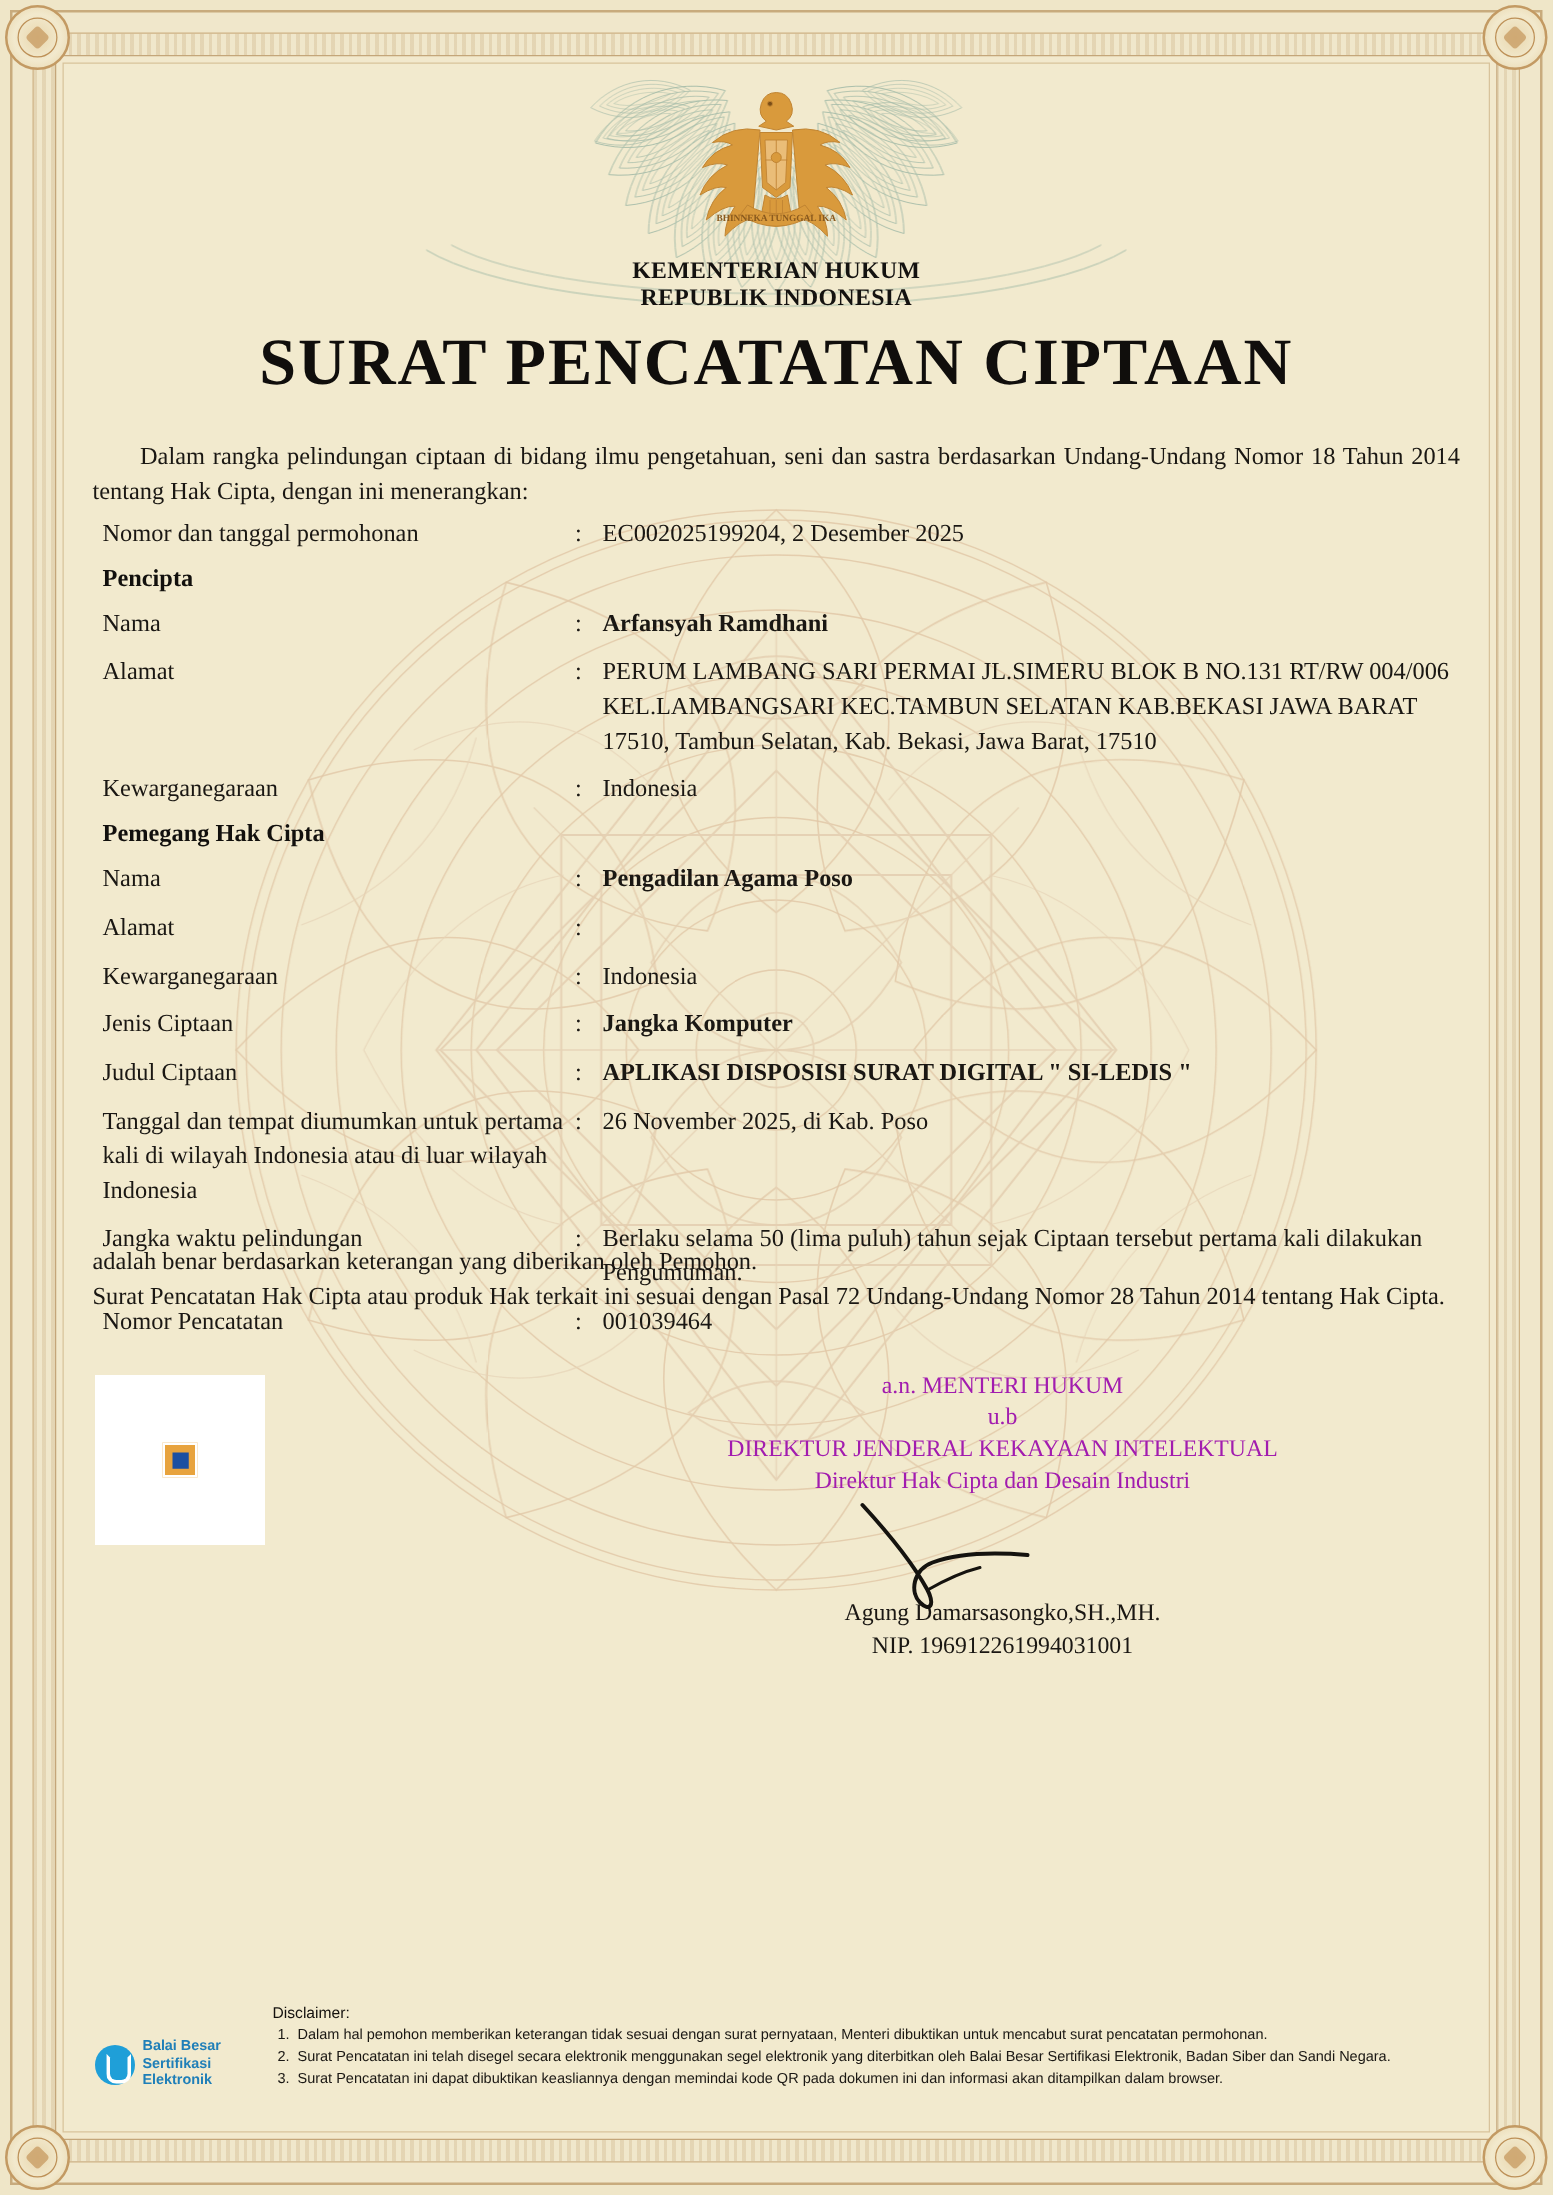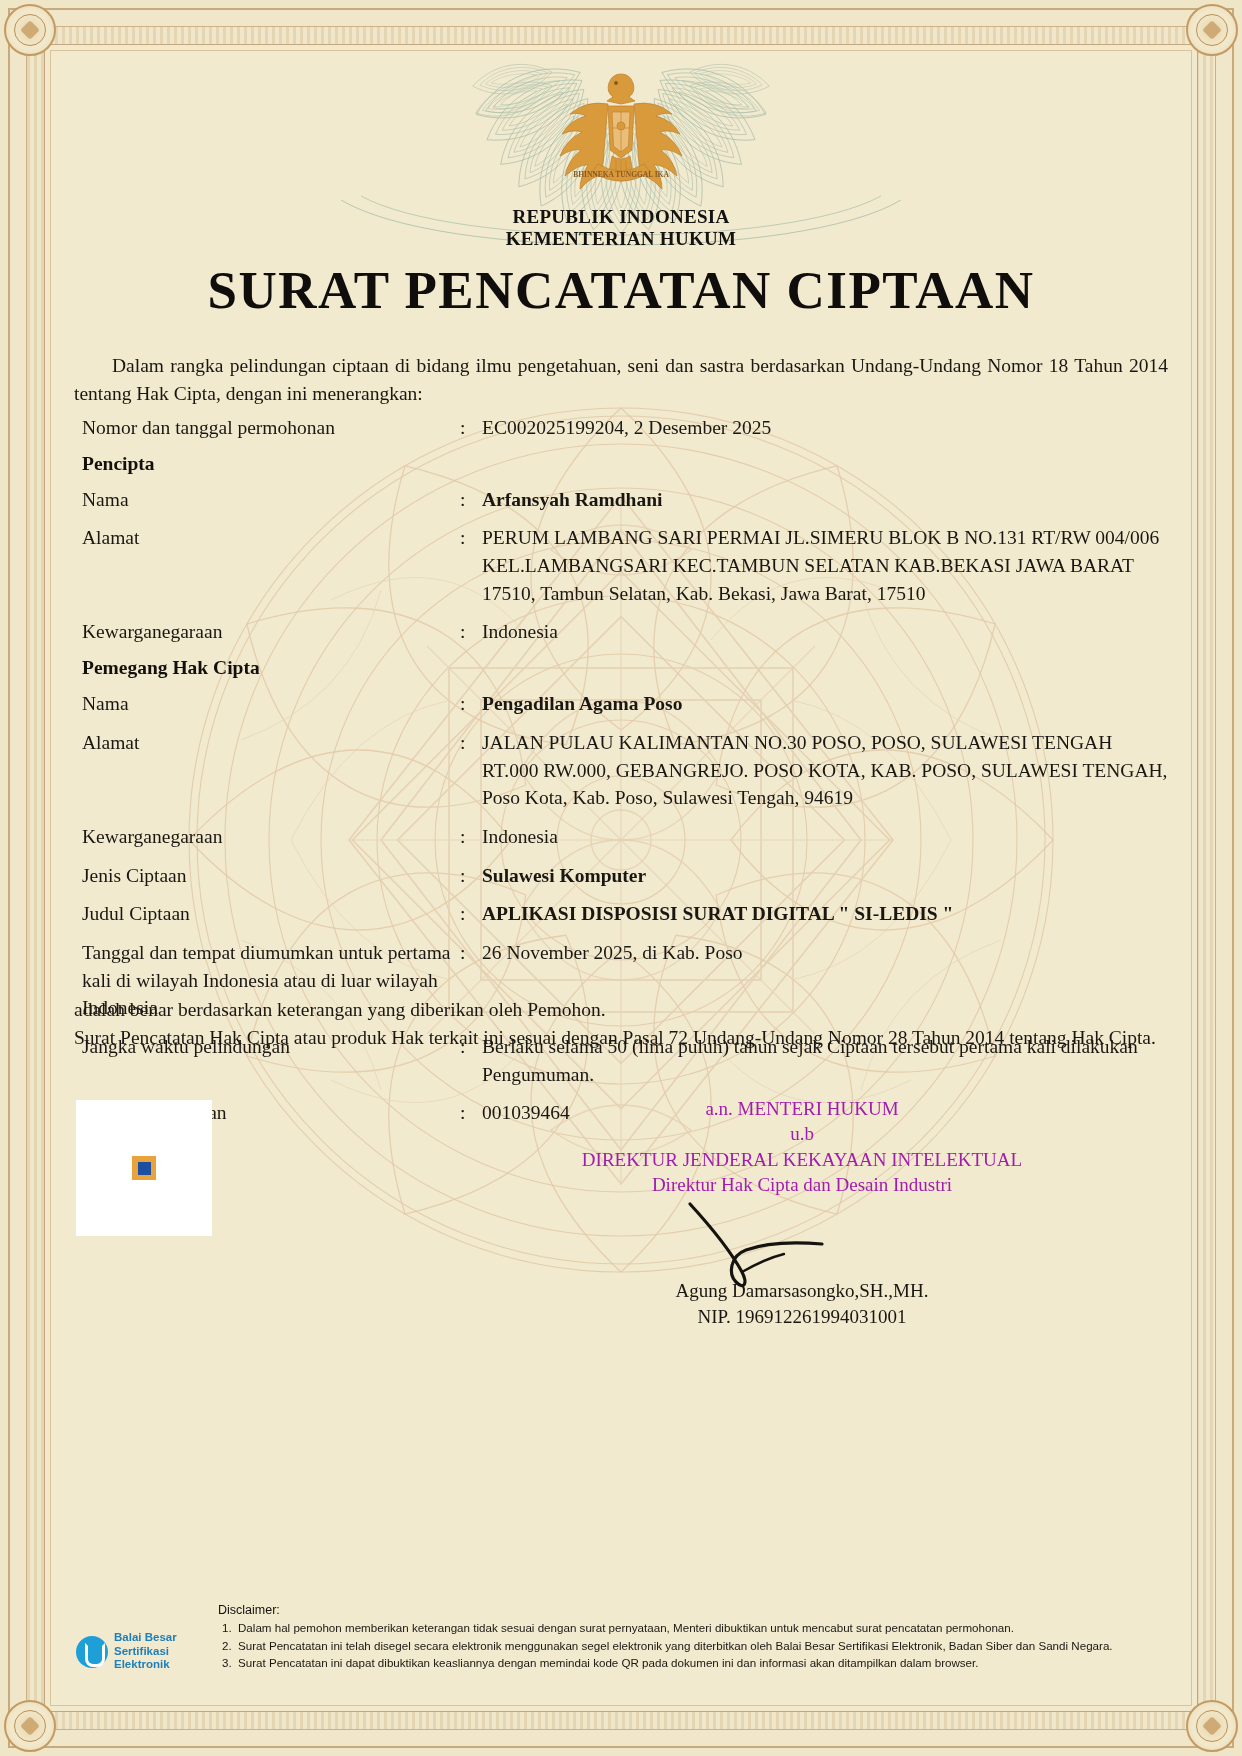--- a/index.html
+++ b/index.html
@@ -515,22 +515,22 @@
           <path d="M66,96 q 9,6 18,0 l 4,22 q -13,6 -26,0 Z"></path>
           <path d="M70,100 l 0,18 M75,100 l 0,20 M80,100 l 0,18" stroke="#c08432" stroke-width="0.7" fill="none"></path>
 
           <path d="M52,104 q 23,14 46,0 l 6,8 q -29,18 -58,0 Z"></path>
         </g>
         <text x="75" y="117" font-family="'Liberation Serif', serif" font-size="7.5" fill="#8a5a1e" text-anchor="middle" font-weight="bold">BHINNEKA TUNGGAL IKA</text>
       </svg>
     </div>
 
     <div class="ministry">
+      <div>KEMENTERIAN HUKUM</div>
       <div>REPUBLIK INDONESIA</div>
-      <div>KEMENTERIAN HUKUM</div>
     </div>
 
     <div class="main-title">SURAT PENCATATAN CIPTAAN</div>
 
     <div class="intro">Dalam rangka pelindungan ciptaan di bidang ilmu pengetahuan, seni dan sastra berdasarkan Undang-Undang Nomor 18 Tahun 2014 tentang Hak Cipta, dengan ini menerangkan:</div>
 
     <div class="fields">
 
       <div class="row">
         <div class="label">Nomor dan tanggal permohonan</div>
@@ -562,33 +562,32 @@
 
       <div class="row">
         <div class="label">Nama</div>
         <div class="colon">:</div>
         <div class="value bold">Pengadilan Agama Poso</div>
       </div>
 
       <div class="row">
         <div class="label">Alamat</div>
         <div class="colon">:</div>
-        <div class="value">JALAN PULAU KALIMANTAN NO.30 POSO, POSO, SULAWESI TENGAH RT.000 RW.000, GEBANGREJO. POSO KOTA, KAB. POSO, SULAWESI TENGAH, Poso Kota, Kab. Poso, Sulawesi Tengah, 94619</div>
       </div>
 
       <div class="row">
         <div class="label">Kewarganegaraan</div>
         <div class="colon">:</div>
         <div class="value">Indonesia</div>
       </div>
 
       <div class="row">
         <div class="label">Jenis Ciptaan</div>
         <div class="colon">:</div>
-        <div class="value bold">Sulawesi Komputer</div>
+        <div class="value bold">Jangka Komputer</div>
       </div>
 
       <div class="row">
         <div class="label">Judul Ciptaan</div>
         <div class="colon">:</div>
         <div class="value bold">APLIKASI DISPOSISI SURAT DIGITAL " SI-LEDIS "</div>
       </div>
 
       <div class="row">
         <div class="label">Tanggal dan tempat diumumkan untuk pertama kali di wilayah Indonesia atau di luar wilayah Indonesia</div>

